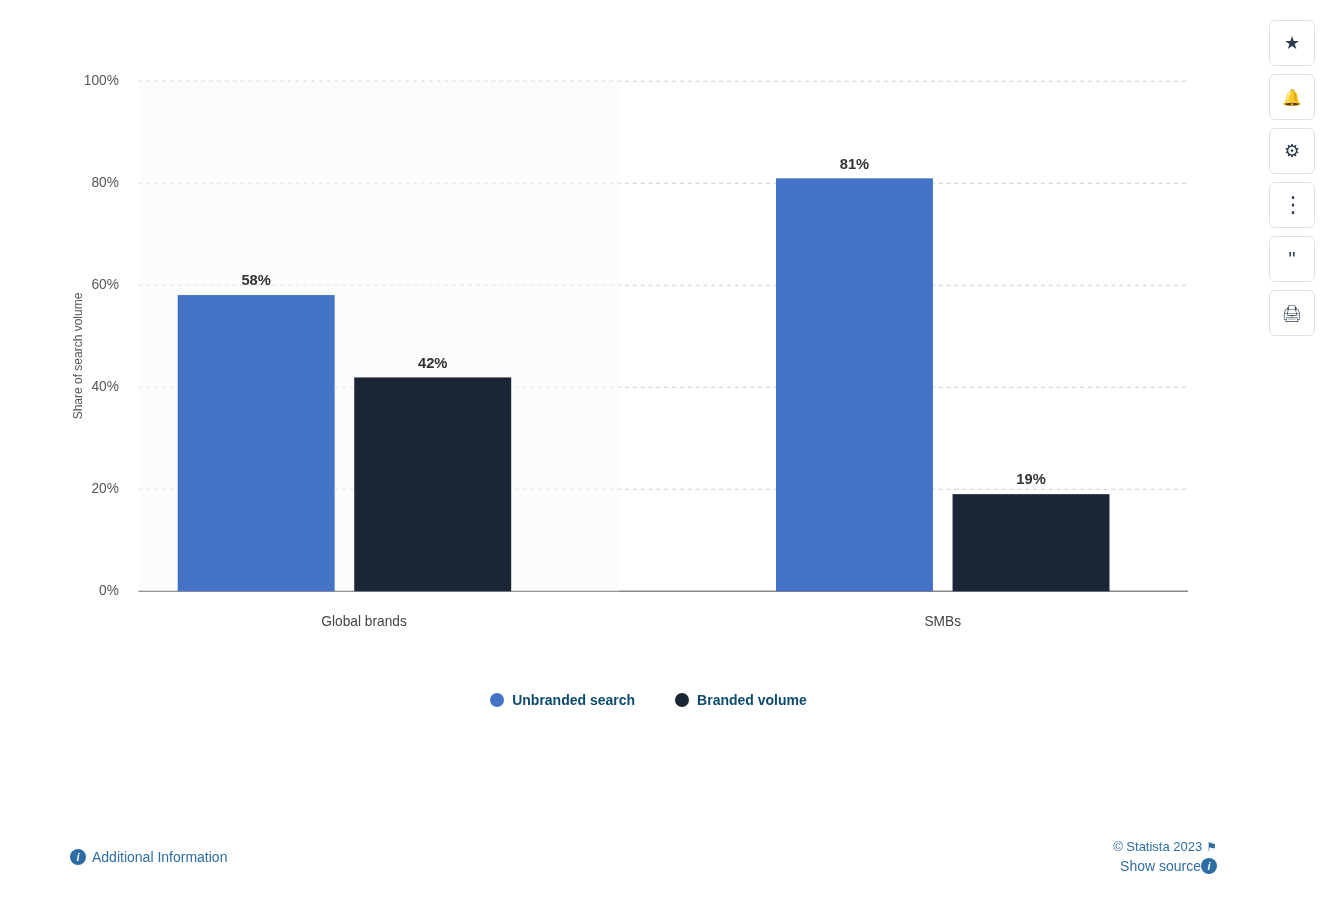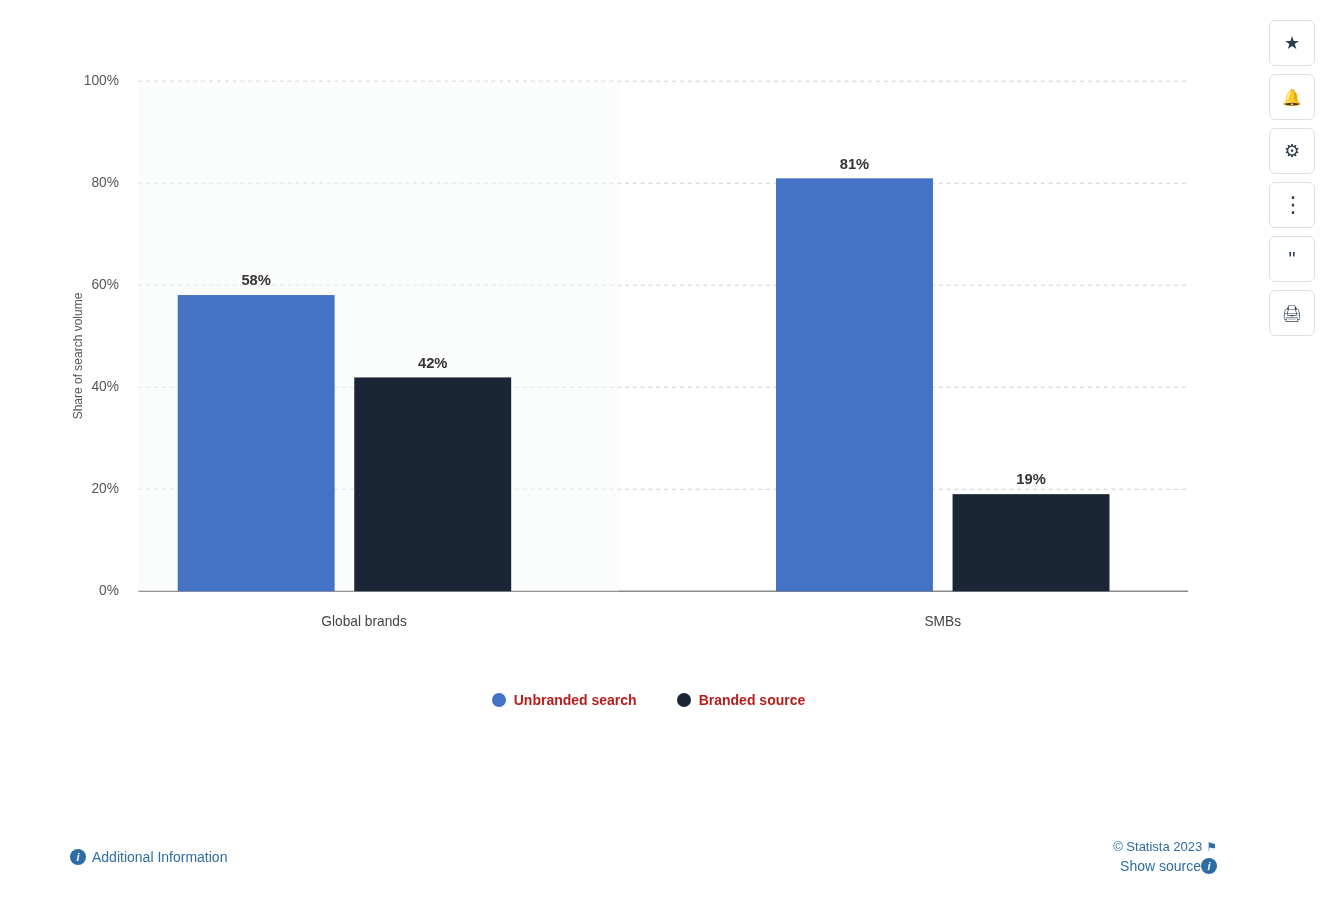--- a/index.html
+++ b/index.html
@@ -84,21 +84,21 @@
       margin-top: 20px;
       margin-bottom: 10px;
     }
 
     .legend-item {
       display: flex;
       align-items: center;
       gap: 8px;
       font-size: 14px;
       font-weight: bold;
-      color: #b91c1c;
+      color: #0c4a6e;
       text-align: right;
     }
 
     .legend-dot {
       width: 14px;
       height: 14px;
       border-radius: 50%;
     }
 
     .dot-blue { background: #4472c4; }
@@ -210,21 +210,21 @@
       </svg>
     </div>
 
     <div class="legend">
       <div class="legend-item">
         <div class="legend-dot dot-blue"></div>
         <span>Unbranded search</span>
       </div>
       <div class="legend-item">
         <div class="legend-dot dot-dark"></div>
-        <span>Branded source</span>
+        <span>Branded volume</span>
       </div>
     </div>
 
     <div style="flex:1"></div>
 
     <div class="footer">
       <div class="footer-left">
         <span class="info-icon">i</span>
         <span>Additional Information</span>
       </div>

